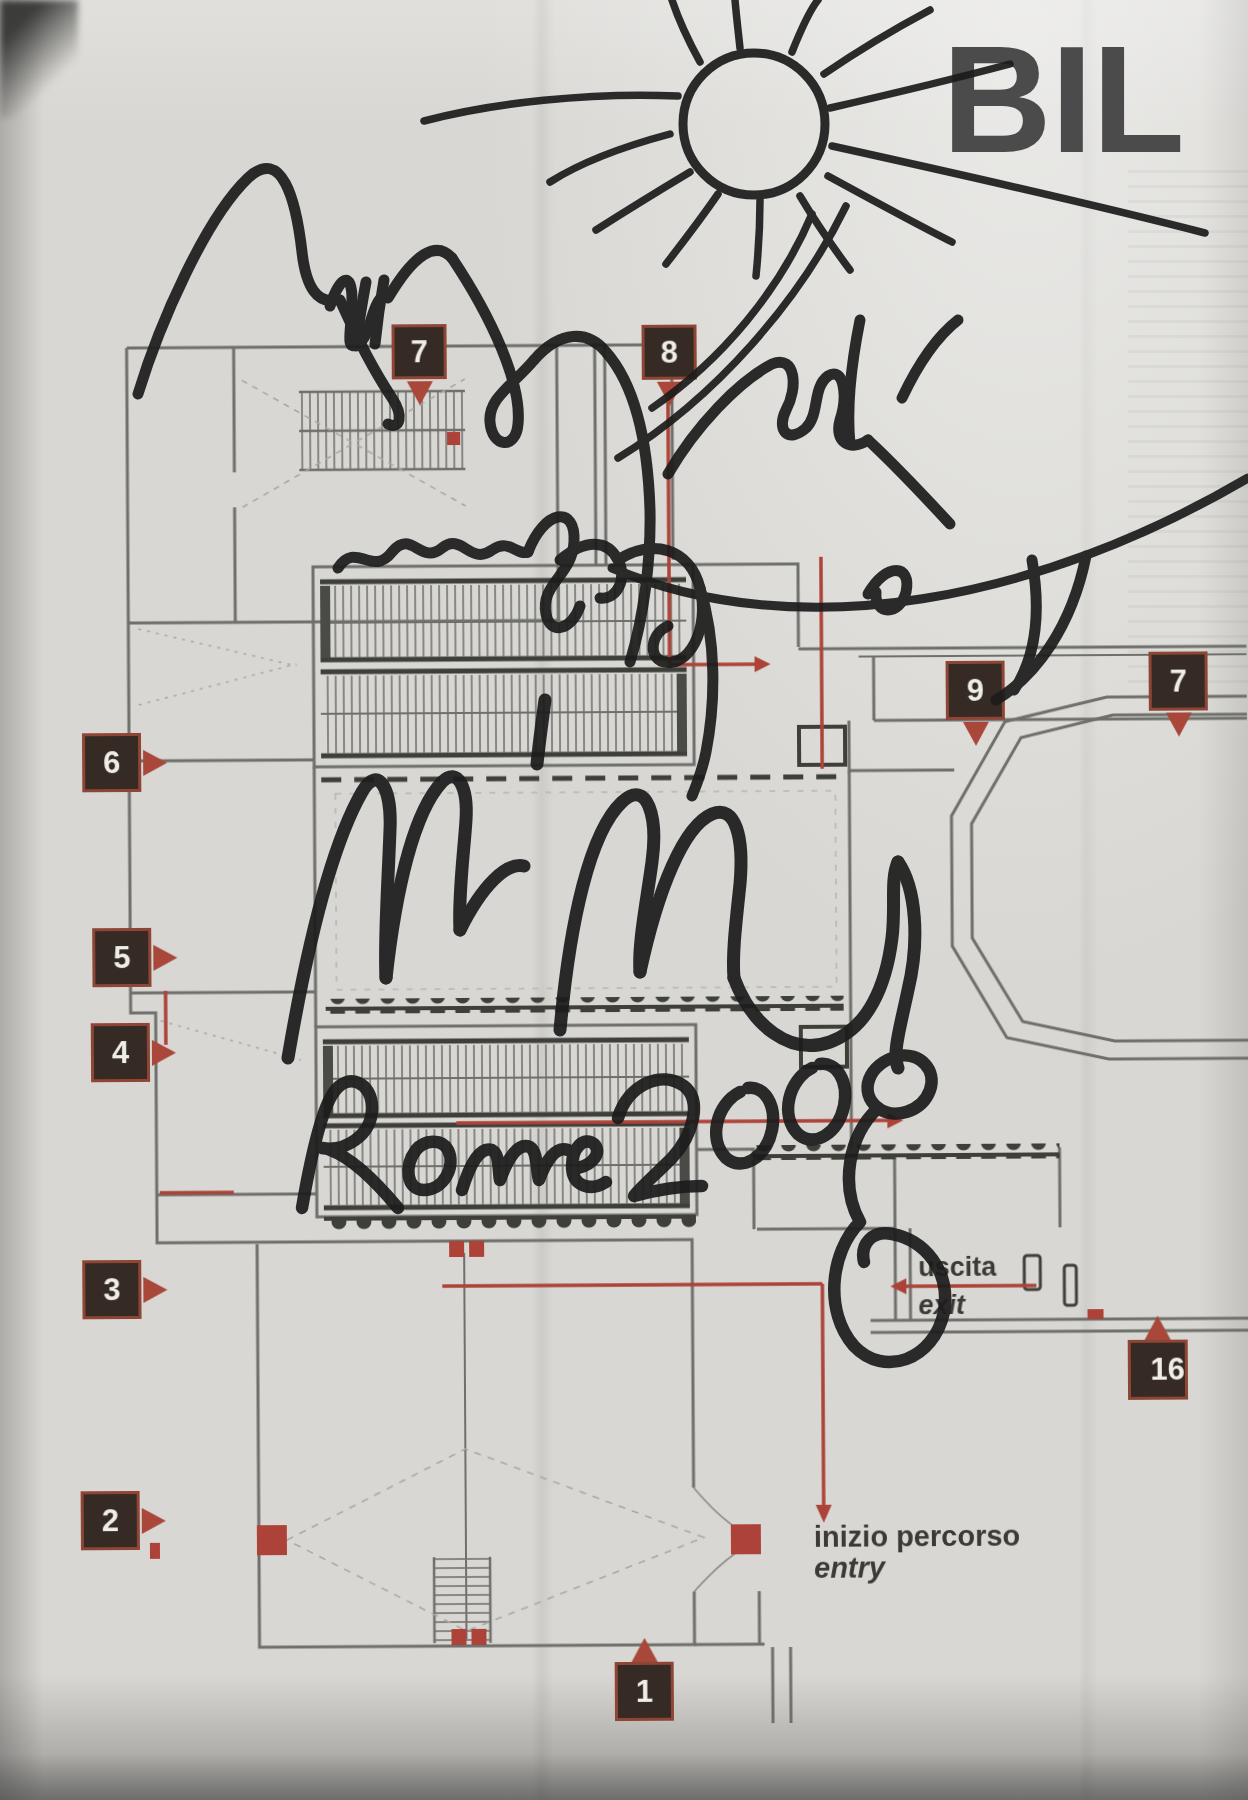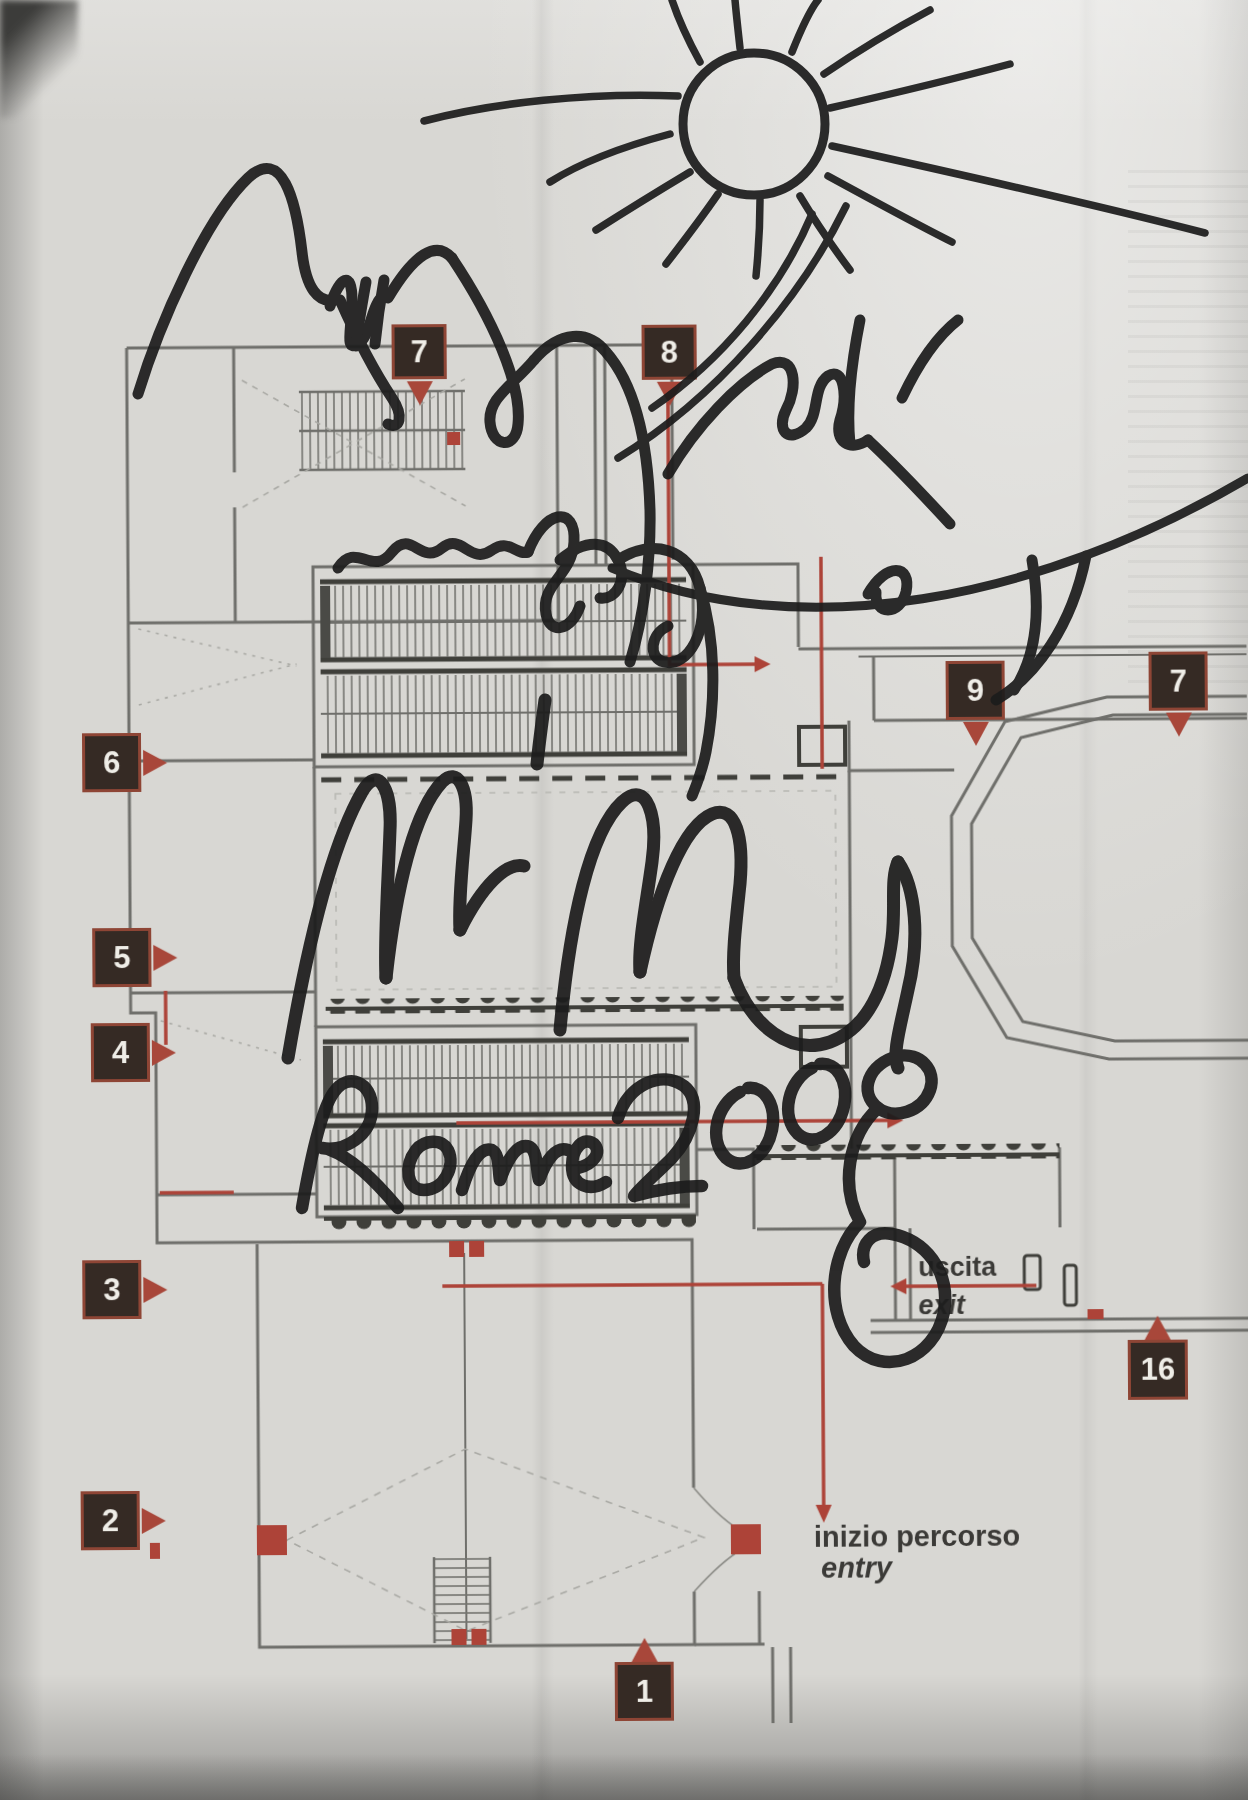--- a/index.html
+++ b/index.html
@@ -194,31 +194,32 @@
       <span>8</span>
       </div>
     <div class="marker" style="left:947px;top:663px;">
       <span class="tri tri-down"></span>
       <span>9</span>
       </div>
     <div class="marker" style="left:1150px;top:655px;">
       <span class="tri tri-down"></span>
       <span>7</span>
       </div>
-    <div class="marker" style="left:1125px;top:1343px;width:60px;height:60px;">
+    <div class="marker" style="left:1125px;top:1343px;width:60px;height:60px;justify-content:flex-end;">
       <span class="tri tri-up"></span>
       <span>16</span>
       </div>
 
     <div class="lbl b" style="left:916px;top:1254px;">uscita</div>
     <div class="lbl i" style="left:916px;top:1292px;">exit</div>
     <div class="lbl b big" style="left:810px;top:1522px;">inizio percorso</div>
-    <div class="lbl i big" style="left:810px;top:1553px;margin-left:7px;">entry</div>
+    <div class="lbl i big" style="left:810px;top:1553px;">entry</div>
   </div>
 
+  <div class="heading">BIL</div>
 
   <svg class="layer ink" width="1248" height="1800" viewBox="0 0 1248 1800" style="z-index:6;">
     <g stroke="#1d1d1d" fill="none" stroke-linecap="round" stroke-linejoin="round" opacity="0.93">
 
       <g stroke-width="9">
         <circle cx="754" cy="124" r="71"></circle>
         <g stroke-width="7.5">
           <path d="M678,96 C590,92 492,103 424,121"></path>
           <path d="M670,134 C625,146 580,163 550,182"></path>
           <path d="M700,62 C688,40 678,18 672,0"></path>

